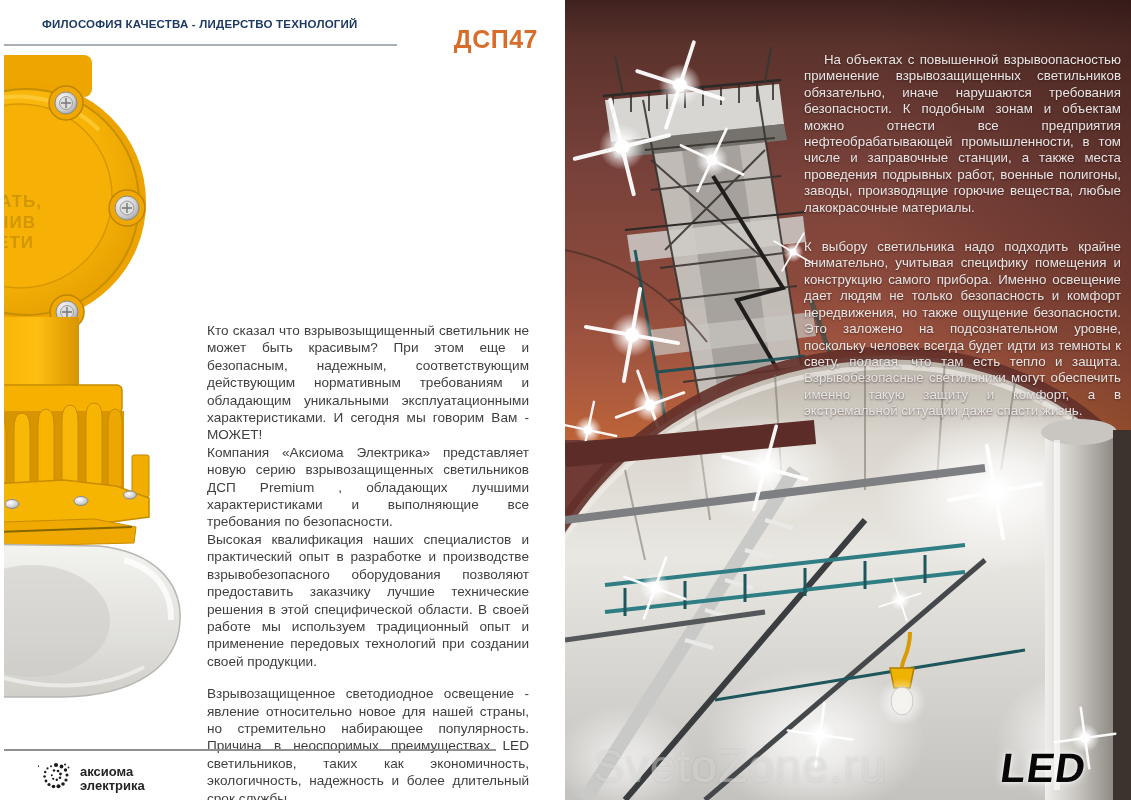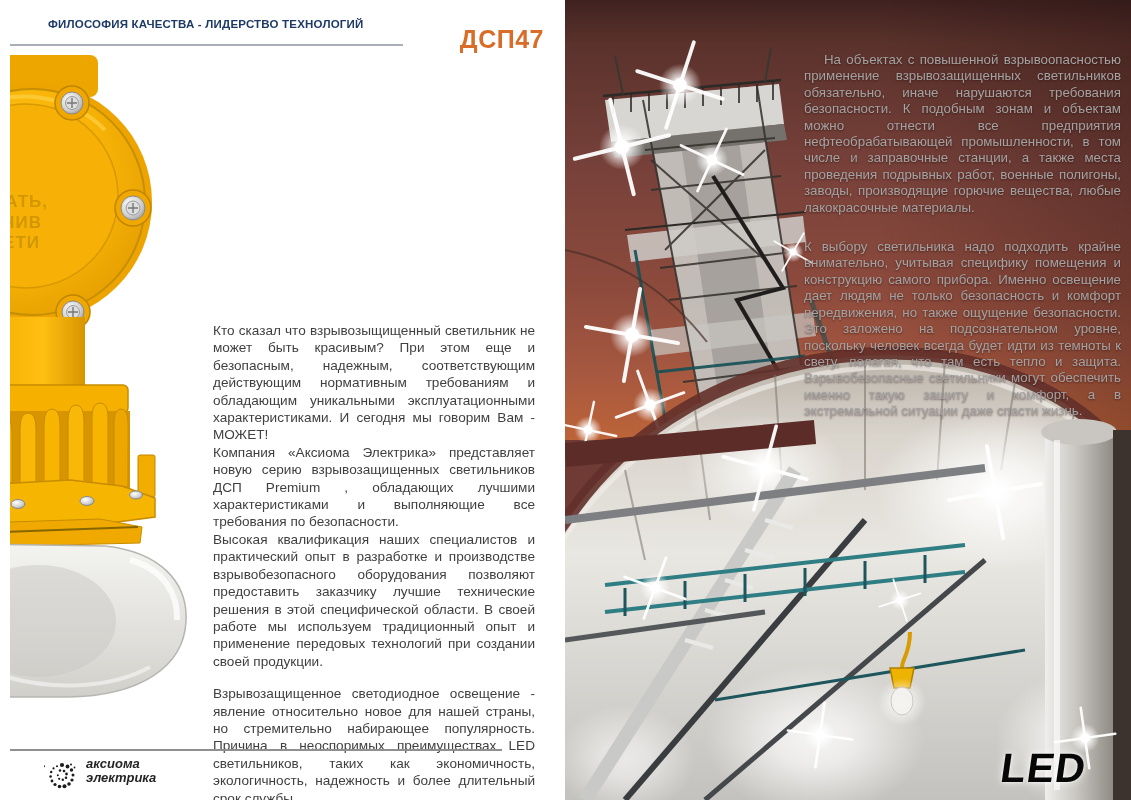--- a/index.html
+++ b/index.html
@@ -2,46 +2,46 @@
 <html lang="ru"><head>
 <meta charset="utf-8">
 <style>
   html,body{margin:0;padding:0;background:#e8e8e8;}
   .spread{
     position:relative;width:1131px;height:800px;background:#ffffff;
     font-family:"Liberation Sans","DejaVu Sans",sans-serif;
     overflow:hidden;margin:0 auto;
   }
   
-  .page-left{position:absolute;left:10px;top:0;width:565px;height:800px;background:#fff;overflow:hidden;}
+  .page-left{position:absolute;left:4px;top:0;width:565px;height:800px;background:#fff;overflow:hidden;}
   .hdr{
     position:absolute;left:38px;top:18px;width:360px;
     font-size:11.5px;font-weight:bold;letter-spacing:.2px;color:#1d3a66;
   }
   .top-rule{position:absolute;left:0;top:44px;width:393px;height:2px;background:#a8b0b6;}
   .product-title{
     position:absolute;left:398px;top:25px;width:136px;text-align:right;
     color:#d96c28;font-weight:bold;font-size:25px;line-height:29px;letter-spacing:.5px;
   }
   .lamp-wrap{position:absolute;left:0;top:55px;width:200px;height:645px;overflow:hidden;}
   .body-col{
     position:absolute;left:203px;top:286px;width:322px;
     font-size:13.6px;line-height:17.4px;color:#3f3f3f;text-align:justify;margin-top:36px;
   }
   .body-col p{margin:0;}
   .body-col p.gap{margin-top:15px;}
   .bottom-rule{position:absolute;left:0;top:749px;width:492px;height:2px;background:#8f8f8f;}
-  .logo{position:absolute;left:34px;top:757px;display:flex;align-items:flex-start;font-style:italic;}
+  .logo{position:absolute;left:34px;top:757px;display:flex;align-items:flex-end;}
   .logo-text{margin-left:6px;font-weight:bold;color:#242424;font-size:13px;line-height:14px;}
   
   .page-right{position:absolute;left:565px;top:0;width:566px;height:800px;overflow:hidden;background:#6f3b34;}
   .photo{position:absolute;left:0;top:0;}
   .overlay-text{
     position:absolute;left:239px;top:52px;width:317px;
-    color:#a3a3a3;font-size:13.3px;line-height:16.4px;text-align:justify;
+    color:#e5e5e5;font-size:13.3px;line-height:16.4px;text-align:justify;
     text-shadow:0 1px 2px rgba(40,10,5,.55);
   }
   .overlay-text p{margin:0;}
   .overlay-text p.indent{text-indent:20px;}
   .overlay-text p.gap{margin-top:23px;}
   .led{
     position:absolute;left:436px;top:745px;
     font-size:41px;font-weight:bold;color:#070707;transform:skewX(-8deg);
     letter-spacing:1px;
     text-shadow:0 0 10px rgba(255,255,255,.85),0 0 3px rgba(255,255,255,.9);
@@ -381,14 +381,15 @@
         <use href="#star" transform="translate(520,738) rotate(-8) scale(0.85)"></use>
       </g>
     </svg>
 
     <div class="overlay-text">
       <p class="indent">На объектах с повышенной взрывоопасностью применение взрывозащищенных светильников обязательно, иначе нарушаются требования безопасности. К подобным зонам и объектам можно отнести все предприятия нефтеобрабатывающей промышленности, в том числе и заправочные станции, а также места проведения подрывных работ, военные полигоны, заводы, производящие горючие вещества, любые лакокрасочные материалы.</p>
       <p class="gap">К выбору светильника надо подходить крайне внимательно, учитывая специфику помещения и конструкцию самого прибора. Именно освещение дает людям не только безопасность и комфорт передвижения, но также ощущение безопасности. Это заложено на подсознательном уровне, поскольку человек всегда будет идти из темноты к свету, полагая, что там есть тепло и защита. Взрывобезопасные светильники могут обеспечить именно такую защиту и комфорт, а в экстремальной ситуации даже спасти жизнь.</p>
     </div>
 
     <div class="led">LED</div>
+    <div class="watermark">SvetoZone.ru</div>
   </div>
 </div>
 
 </body></html>

